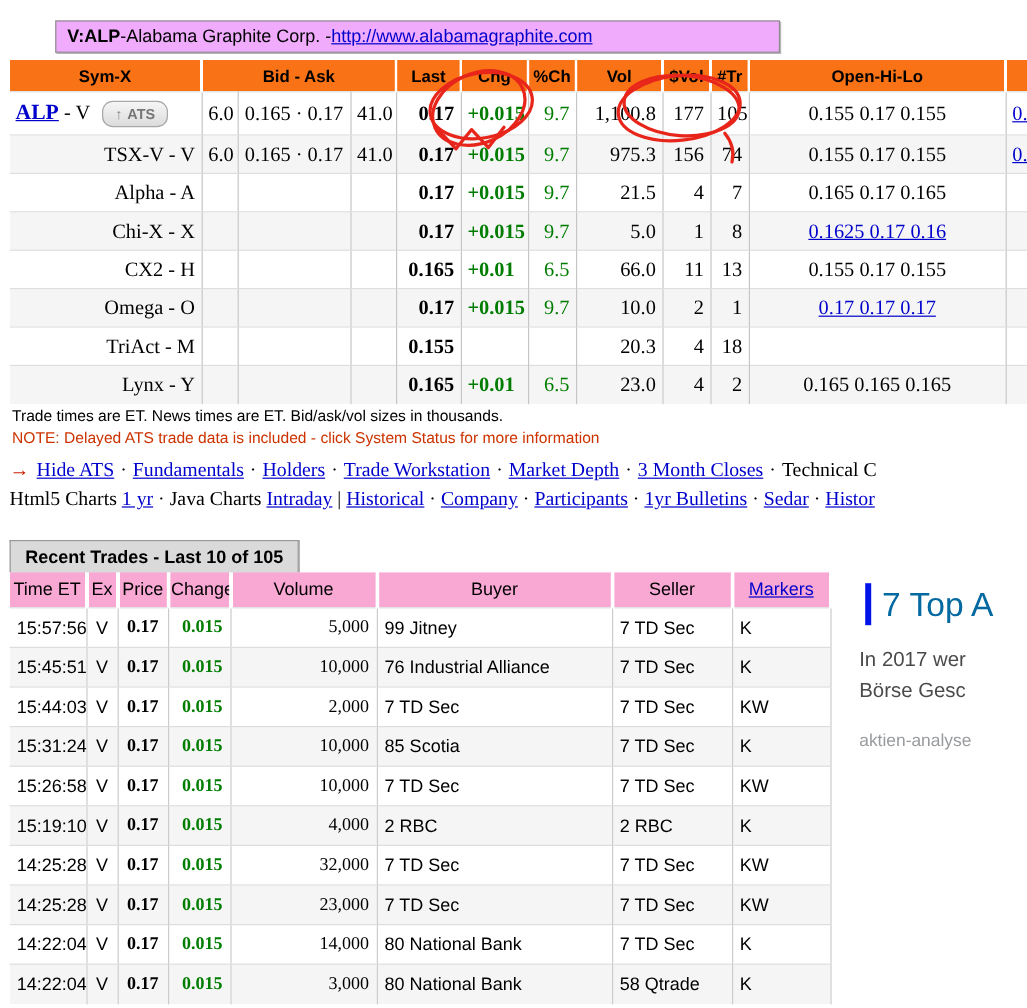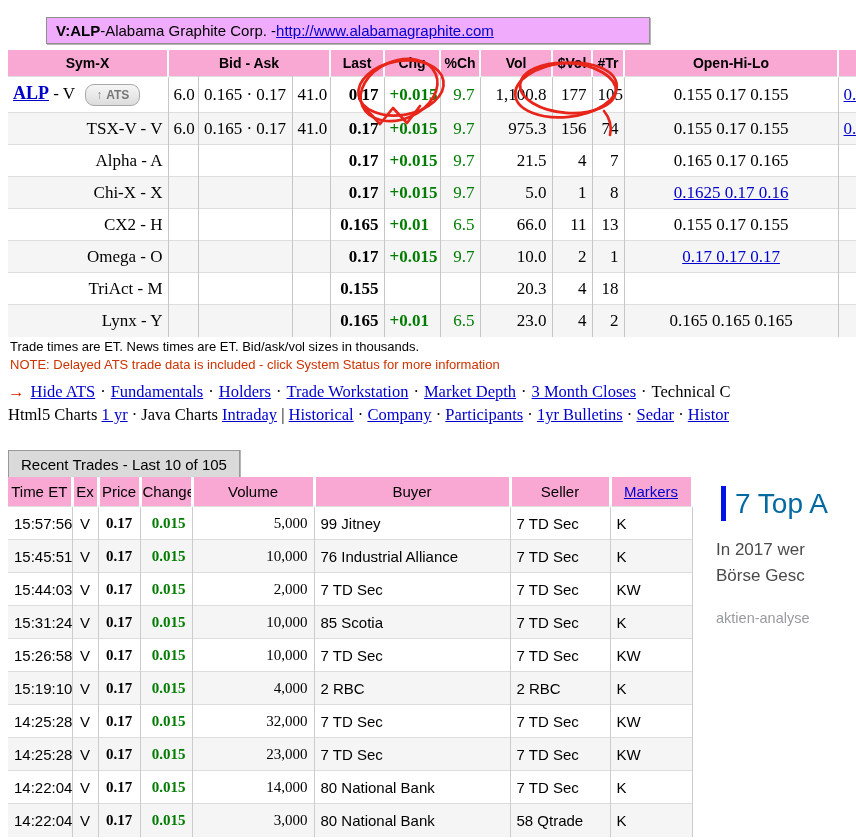--- a/index.html
+++ b/index.html
@@ -18,21 +18,21 @@
   .clock{position:absolute;left:611px;top:21px;font-size:15px;margin-top:32px;}
   
   .qwrap{position:absolute;left:8px;top:50px;width:848px;overflow:hidden;}
   table.quote{border-collapse:collapse;table-layout:fixed;width:876px;
     font-family:"Liberation Serif","DejaVu Serif",serif;}
   table.quote col.c1{width:160px}.quote col.c2{width:30px}.quote col.c3{width:94px}
   .quote col.c4{width:38px}.quote col.c5{width:54px}.quote col.c6{width:56px}
   .quote col.c7{width:40px}.quote col.c8{width:72px}.quote col.c9{width:40px}
   .quote col.c10{width:32px}.quote col.c11{width:214px}.quote col.c12{width:46px}
   .quote th{
-    background:#f9a8d4;font-family:"Liberation Sans",sans-serif;font-weight:bold;
+    background:#f97316;font-family:"Liberation Sans",sans-serif;font-weight:bold;
     font-size:14px;height:24px;text-align:center;border-right:2px solid #fff;overflow:hidden;
   }
   .quote td{
     border-right:1px solid #c6c6c6;border-top:1px solid #dedede;
     font-size:17px;height:32px;padding:0 5px;overflow:hidden;white-space:nowrap;box-sizing:border-box;
   }
   .quote tr.primary td{height:36px;}
   .quote tr.alt{background:#f5f5f5;}
   .c-sym{text-align:right;}
   tr.primary .c-sym{text-align:left;}
@@ -61,21 +61,21 @@
   .note2{color:#cc3300;}
   
   .nav{position:absolute;left:8px;top:380px;width:848px;overflow:hidden;
     font-family:"Liberation Serif","DejaVu Serif",serif;font-size:16.5px;line-height:23px;white-space:nowrap;}
   .nav .arrow{color:#cc2200;font-family:"Liberation Sans",sans-serif;font-weight:bold;margin-right:6px;}
   .nav .sep{margin:0 5px;}
   
   .rt-tab{
     position:absolute;left:8px;top:450px;height:27px;box-sizing:border-box;
     background:#dadada;border:1px solid #999;border-bottom:none;box-shadow:1px 0 0 #b5b5b5;
-    display:flex;align-items:center;padding:0 12px;font-size:15px;font-weight:normal;white-space:nowrap;
+    display:flex;align-items:center;padding:0 12px;font-size:15px;font-weight:bold;white-space:nowrap;
   }
   .twrap{position:absolute;left:8px;top:477px;width:684px;}
   table.trades{border-collapse:collapse;table-layout:fixed;width:684px;}
   .trades col.d1{width:64px}.trades col.d2{width:26px}.trades col.d3{width:42px}
   .trades col.d4{width:52px}.trades col.d5{width:122px}.trades col.d6{width:196px}
   .trades col.d7{width:100px}.trades col.d8{width:82px}
   .trades th{
     background:#f9a8d4;font-weight:normal;font-size:15px;height:27px;text-align:center;
     border-right:3px solid #fff;overflow:hidden;white-space:nowrap;
   }

